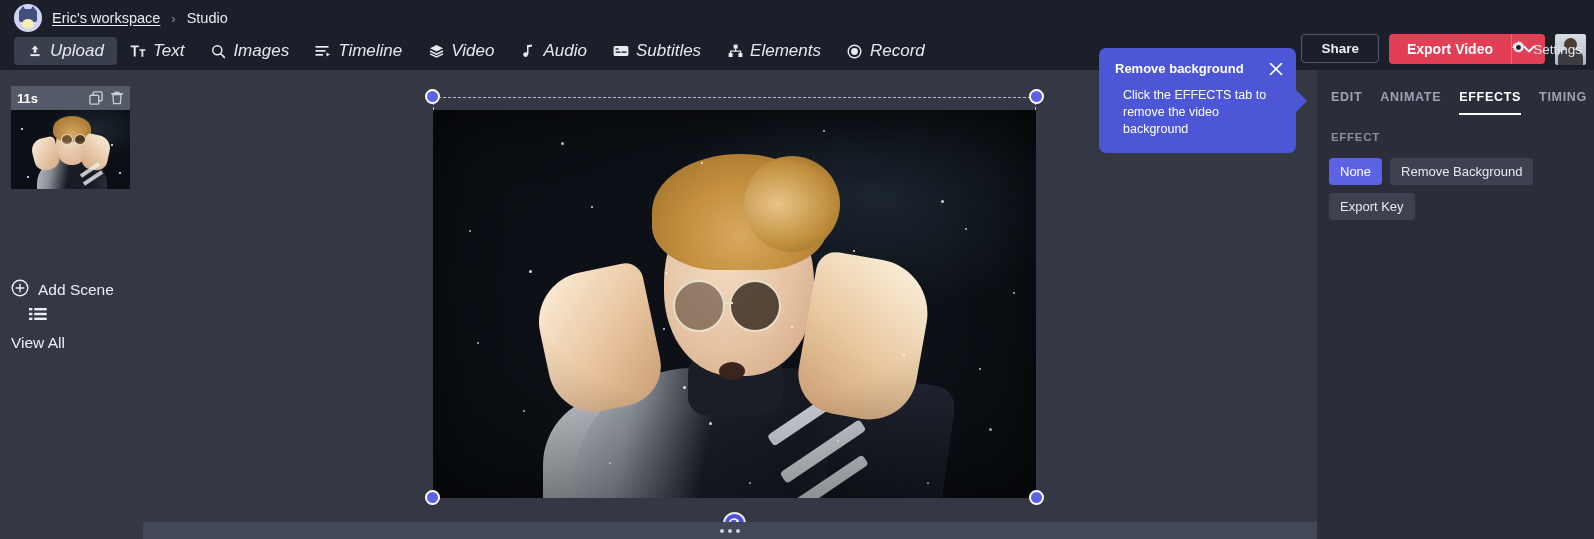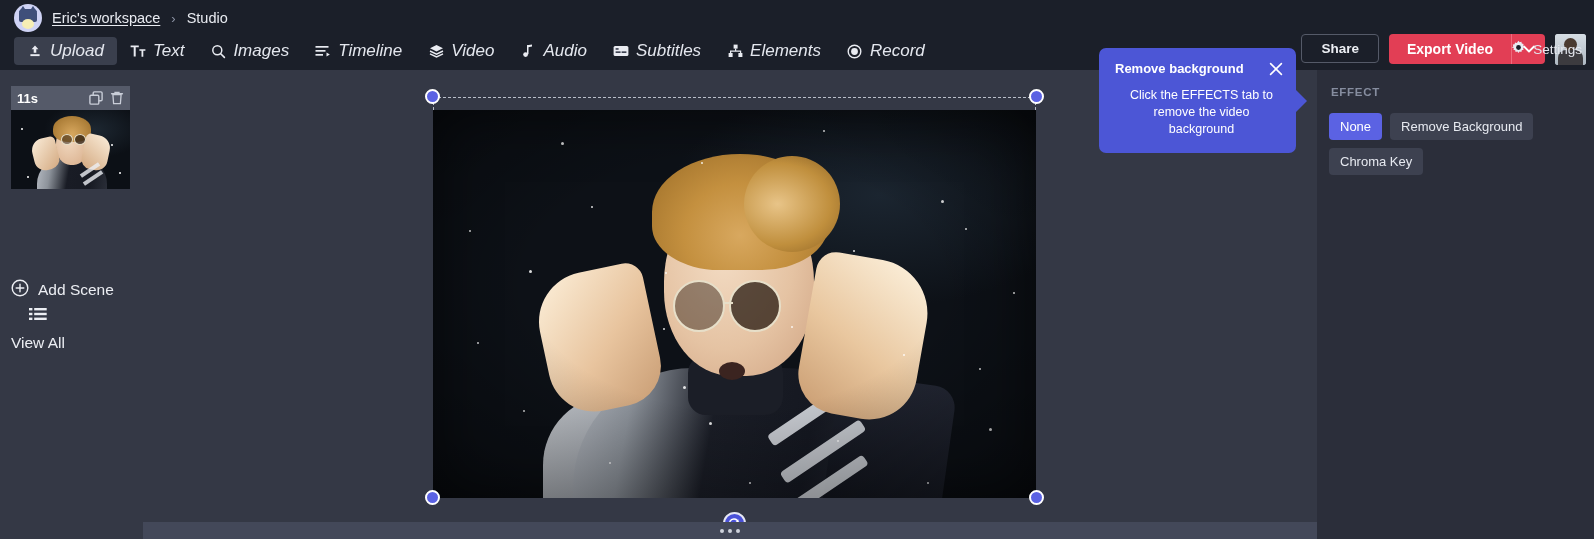--- a/index.html
+++ b/index.html
@@ -286,21 +286,21 @@
   .tooltip {
     position: absolute; left: 1099px; top: 48px; width: 197px; height: 105px;
     background: #4c56d6; border-radius: 7px; color: #fff; z-index: 30;
   }
   .tt-head {
     display: flex; justify-content: space-between; align-items: flex-start;
     padding: 13px 12px 0 16px;
   }
   .tt-title { font-size: 13px; font-weight: bold; }
   .tt-close { cursor: pointer; display: flex; padding: 1px; }
-  .tt-body { padding: 10px 16px 0 24px; font-size: 12.5px; line-height: 1.35; text-align: center; }
+  .tt-body { padding: 10px 16px 0 24px; font-size: 12.5px; line-height: 1.35; }
   .tt-arrow {
     position: absolute; right: -11px; top: 41px; width: 0; height: 0;
     border-top: 12px solid transparent; border-bottom: 12px solid transparent;
     border-left: 12px solid #4c56d6;
   }
 </style>
 </head>
 <body>
 
 <div id="app">
@@ -587,27 +587,33 @@
 
   <div class="bottom-bar">
     <span class="grip-dots">
         <i></i>
         <i></i>
         <i></i>
       </span>
   </div>
 
   <div class="right-panel">
+    <div class="rp-tabs">
+      <div class="rp-tab">EDIT</div>
+      <div class="rp-tab">ANIMATE</div>
+      <div class="rp-tab active">EFFECTS</div>
+      <div class="rp-tab">TIMING</div>
+    </div>
 
     <div class="rp-section-label">EFFECT</div>
 
     <div class="chips">
       <div class="chip selected">None</div>
       <div class="chip">Remove Background</div>
-      <div class="chip">Chroma Key</div>
+      <div class="chip">Export Key</div>
     </div>
   </div>
 
   <div class="tooltip">
     <div class="tt-head">
       <div class="tt-title">Remove background</div>
       <div class="tt-close">
         <svg width="14" height="14" viewBox="0 0 14 14">
             <path d="M1.6 1.6L12.4 12.4M12.4 1.6L1.6 12.4" stroke="#fff" stroke-width="1.6" stroke-linecap="round"></path>
           </svg>

